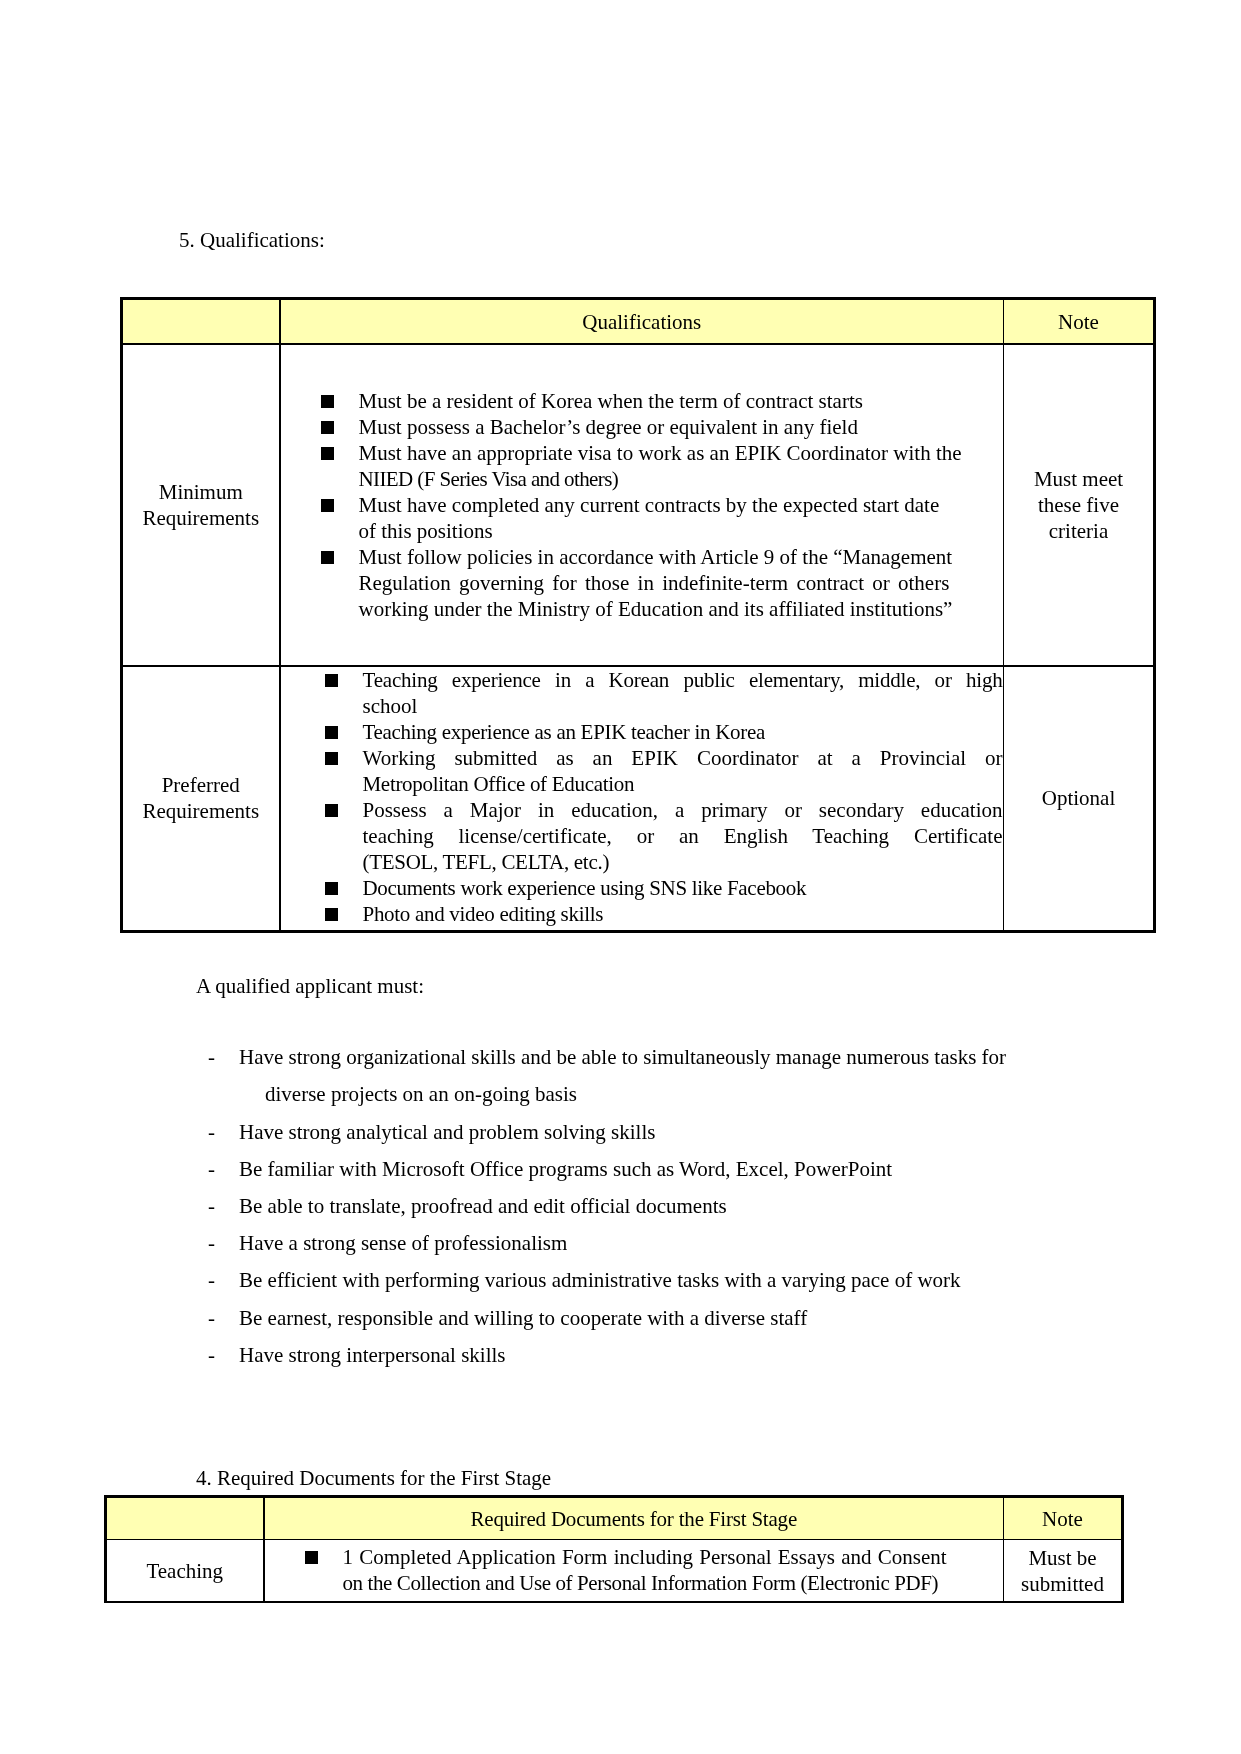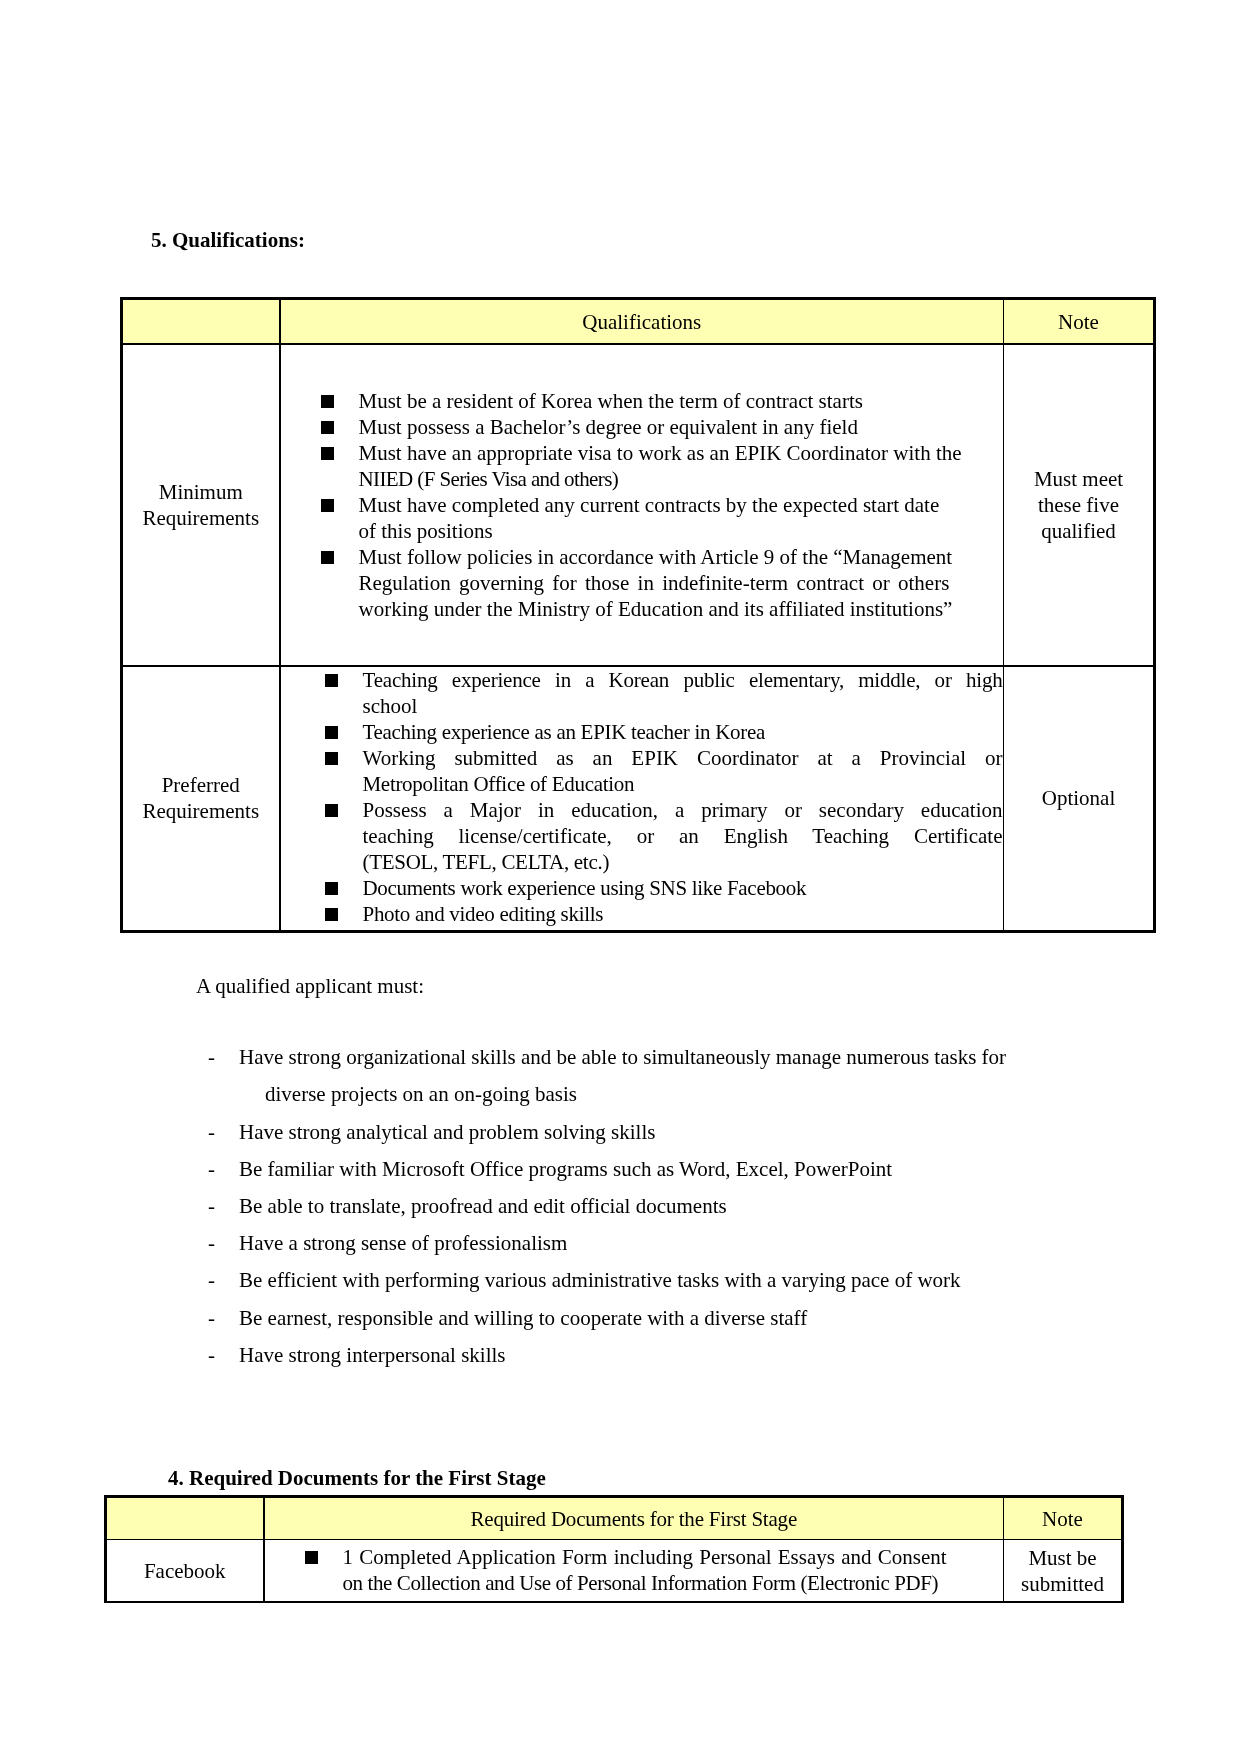--- a/index.html
+++ b/index.html
@@ -10,24 +10,25 @@
     body {
       width: 1241px;
       height: 1754px;
       position: relative;
       overflow: hidden;
       font-family: "Liberation Serif", "DejaVu Serif", serif;
       color: #000;
     }
     .abs { position: absolute; }
     .heading {
-      font-weight: bold;
+      font-weight: normal;
       font-size: 21px;
       line-height: 24px;
       white-space: nowrap;
+      margin-left: 28px;
     }
     table.grid {
       position: absolute;
       border-collapse: collapse;
       table-layout: fixed;
       font-size: 21px;
     }
     table.grid td {
       padding: 0;
       vertical-align: middle;
@@ -110,21 +111,21 @@
           <span class="bullet" style="left:-38px; top:7px;"></span>
           <div style="white-space:nowrap;">Must follow policies in accordance with Article 9 of the “Management</div>
           <div style="white-space:nowrap; word-spacing:3px;">Regulation governing for those in indefinite-term contract or others</div>
           <div style="white-space:nowrap;">working under the Ministry of Education and its affiliated institutions”</div>
         </li>
       </ul>
     </td>
     <td class="note-cell" style="border-bottom:2px solid #000;">
       <div>Must meet</div>
       <div>these five</div>
-      <div>qualified</div>
+      <div>criteria</div>
     </td>
   </tr>
 
   <tr style="height:266px;">
     <td class="label-cell" style="border-right:2px solid #000;">
       <div>Preferred</div>
       <div>Requirements</div>
     </td>
     <td style="border-right:1.5px solid #000; position:relative; vertical-align:top;">
       <ul class="sq" style="position:absolute; left:82px; top:0px; width:640px; font-size:21px;">
@@ -212,21 +213,21 @@
     <col style="width:740px">
     <col style="width:119px">
   </colgroup>
   <tbody>
       <tr class="hdr" style="height:43px;">
     <td style="border-right:2px solid #000; border-bottom:1.5px solid #000;"></td>
     <td style="border-right:1.5px solid #000; border-bottom:1.5px solid #000; line-height:26px; letter-spacing:-0.2px;">Required Documents for the First Stage</td>
     <td style="border-bottom:1.5px solid #000; line-height:26px;">Note</td>
   </tr>
   <tr style="height:62px;">
-    <td class="label-cell" style="border-right:2px solid #000;">Facebook</td>
+    <td class="label-cell" style="border-right:2px solid #000;">Teaching</td>
     <td style="border-right:1.5px solid #000; position:relative; vertical-align:top;">
       <ul class="sq" style="position:absolute; left:78px; top:4px; width:662px;">
         <li>
           <span class="bullet" style="left:-38px; top:7px;"></span>
           <div style="white-space:nowrap; word-spacing:1px;">1 Completed Application Form including Personal Essays and Consent</div>
           <div style="white-space:nowrap; letter-spacing:-0.4px;">on the Collection and Use of Personal Information Form (Electronic PDF)</div>
         </li>
       </ul>
     </td>
     <td class="note-cell">

